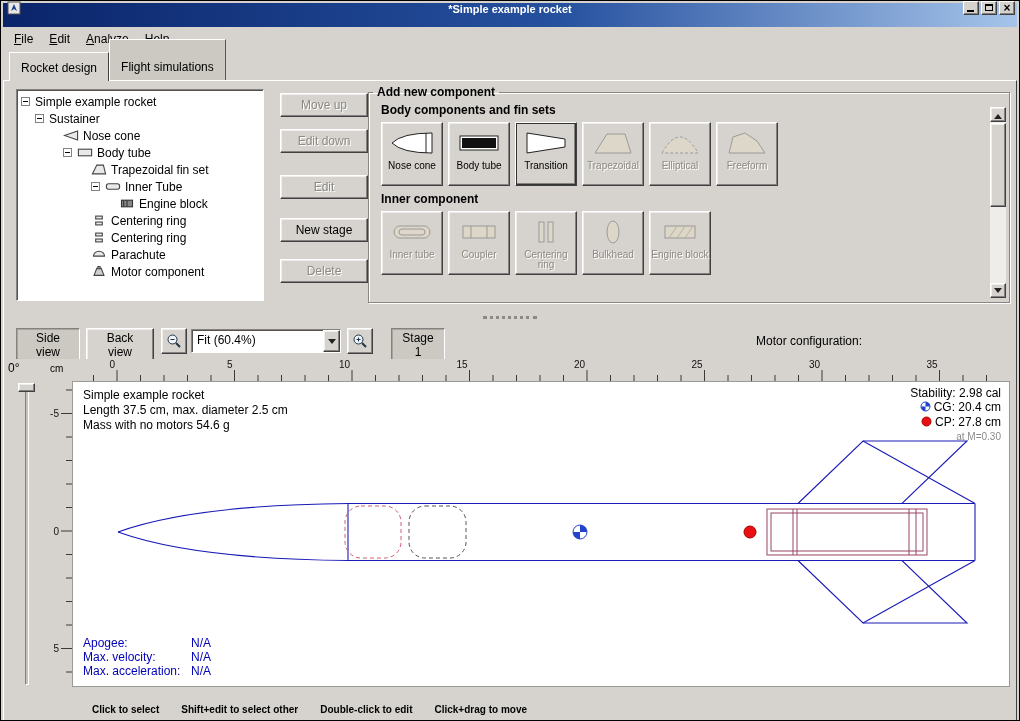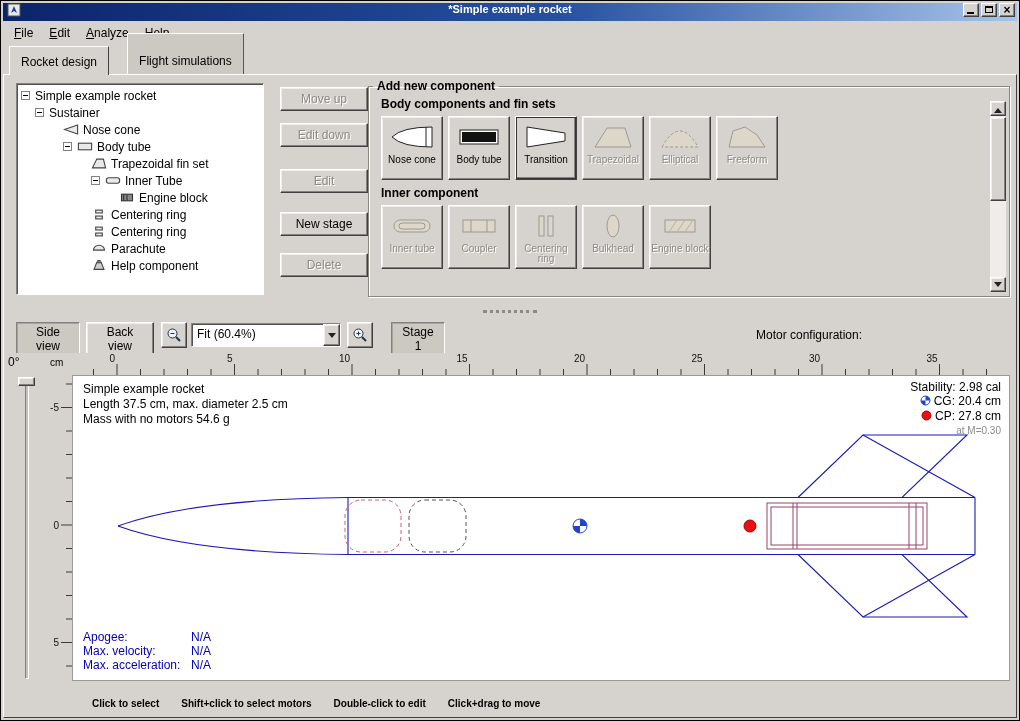--- a/index.html
+++ b/index.html
@@ -1,34 +1,34 @@
 <!DOCTYPE html>
 <html><head>
 <meta charset="utf-8">
 <style>
   *{box-sizing:border-box;margin:0;padding:0}
   body{width:1020px;height:721px;font-family:"Liberation Sans","DejaVu Sans",sans-serif;font-size:12px;background:#808080;color:#000}
   .window{width:1020px;height:721px;border:1px solid #000;background:#d6d3ce;padding:2px;position:relative;overflow:hidden}
 
   
-  .titlebar{height:18px;background:linear-gradient(to right,#0a246a 0%,#26519f 55%,#a6c4ea 100%);display:flex;align-items:flex-start;position:relative;padding:0 2px}
+  .titlebar{height:18px;background:linear-gradient(to right,#0a246a 0%,#26519f 55%,#a6c4ea 100%);display:flex;align-items:flex-end;position:relative;padding:12px 2px}
   .title-text{position:absolute;left:0;right:0;text-align:center;color:#fff;font-weight:bold;font-size:11px}
   .app-icon{width:14px;height:14px;margin-left:2px;z-index:2}
   .title-btns{margin-left:auto;display:flex;gap:2px;z-index:2}
   .tbtn{width:16px;height:14px;background:#d6d3ce;border:1px solid;border-color:#fff #404040 #404040 #fff;box-shadow:inset -1px -1px 0 #848280;position:relative;cursor:default}
   .glyph-min{position:absolute;left:3px;right:4px;bottom:2px;border-bottom:2px solid #000}
   .glyph-max{position:absolute;inset:2px 3px 3px 3px;border:1px solid #000;border-top-width:2px}
   .glyph-x::after{content:"\00D7";position:absolute;inset:0;text-align:center;font-size:12px;line-height:12px;font-weight:bold}
 
   
   .menubar{height:23px;display:flex;align-items:center;padding-left:4px;gap:2px}
   .menu-item{display:inline-block;padding:3px 7px;cursor:default}
   .menu-item::first-letter{text-decoration:underline}
   .tabstrip{height:30px;display:flex;align-items:flex-end;padding-left:6px;position:relative;z-index:2}
-  .tab{height:24px;padding:20px 11px;background:#ccc9c2;border:1px solid;border-color:#fff #555 #848280 #fff;border-bottom:none;margin-right:18px;cursor:default}
+  .tab{height:24px;padding:20px 11px;background:#ccc9c2;border:1px solid;border-color:#fff #555 #848280 #fff;border-bottom:none;margin-right:0;cursor:default}
   .tab.active{height:29px;padding-top:8px;background:#d6d3ce;margin-bottom:-1px;border-color:#fff #404040 #d6d3ce #fff;font-weight:normal}
 
   .main{height:644px;border:1px solid;border-color:#fff #404040 #404040 #fff;position:relative;background:#d6d3ce}
 
   
   .raised{border:1px solid;border-color:#fff #404040 #404040 #fff;box-shadow:inset -1px -1px 0 #848280,inset 1px 1px 0 #efeeec;background:#d6d3ce}
   .pressed{border:1px solid;border-color:#848280 #fff #fff #848280;box-shadow:inset 1px 1px 0 #a7a49e;background:#ccc9c2}
   .btn{font-size:12px;text-align:center;cursor:default;display:flex;align-items:center;justify-content:center}
   .btn.disabled{color:#8d8983;text-shadow:1px 1px 0 #fff}
 
@@ -223,21 +223,21 @@
             </span>
           <span class="tlabel">Parachute</span>
         </div>
         <div class="trow lvl3">
           <span class="ticon">
               <svg width="16" height="11" viewBox="0 0 14 10">
                 <path d="M5,2 h4 l2.5,6.5 h-9 Z" fill="#cfcfcf" stroke="#444"></path>
                 <rect x="6" y="0.5" width="2" height="2" fill="#cfcfcf" stroke="#444"></rect>
               </svg>
             </span>
-          <span class="tlabel">Help component</span>
+          <span class="tlabel">Motor component</span>
         </div>
       </div>
 
       <div class="action-col">
         <div class="btn raised disabled">Move up</div>
         <div class="btn raised disabled">Edit down</div>
         <div class="btn raised disabled">Edit</div>
         <div class="btn raised">New stage</div>
         <div class="btn raised disabled">Delete</div>
       </div>
@@ -526,19 +526,19 @@
         <div class="flight-block">
           <div><span class="flabel">Apogee:</span><span>N/A</span></div>
           <div><span class="flabel">Max. velocity:</span><span>N/A</span></div>
           <div><span class="flabel">Max. acceleration:</span><span>N/A</span></div>
         </div>
       </div>
     </div>
 
     <div class="hintbar">
       <span>Click to select</span>
-      <span>Shift+click to select motors</span>
+      <span>Shift+edit to select other</span>
       <span>Double-click to edit</span>
       <span>Click+drag to move</span>
     </div>
 
   </div>
 </div>
 
 </body></html>

